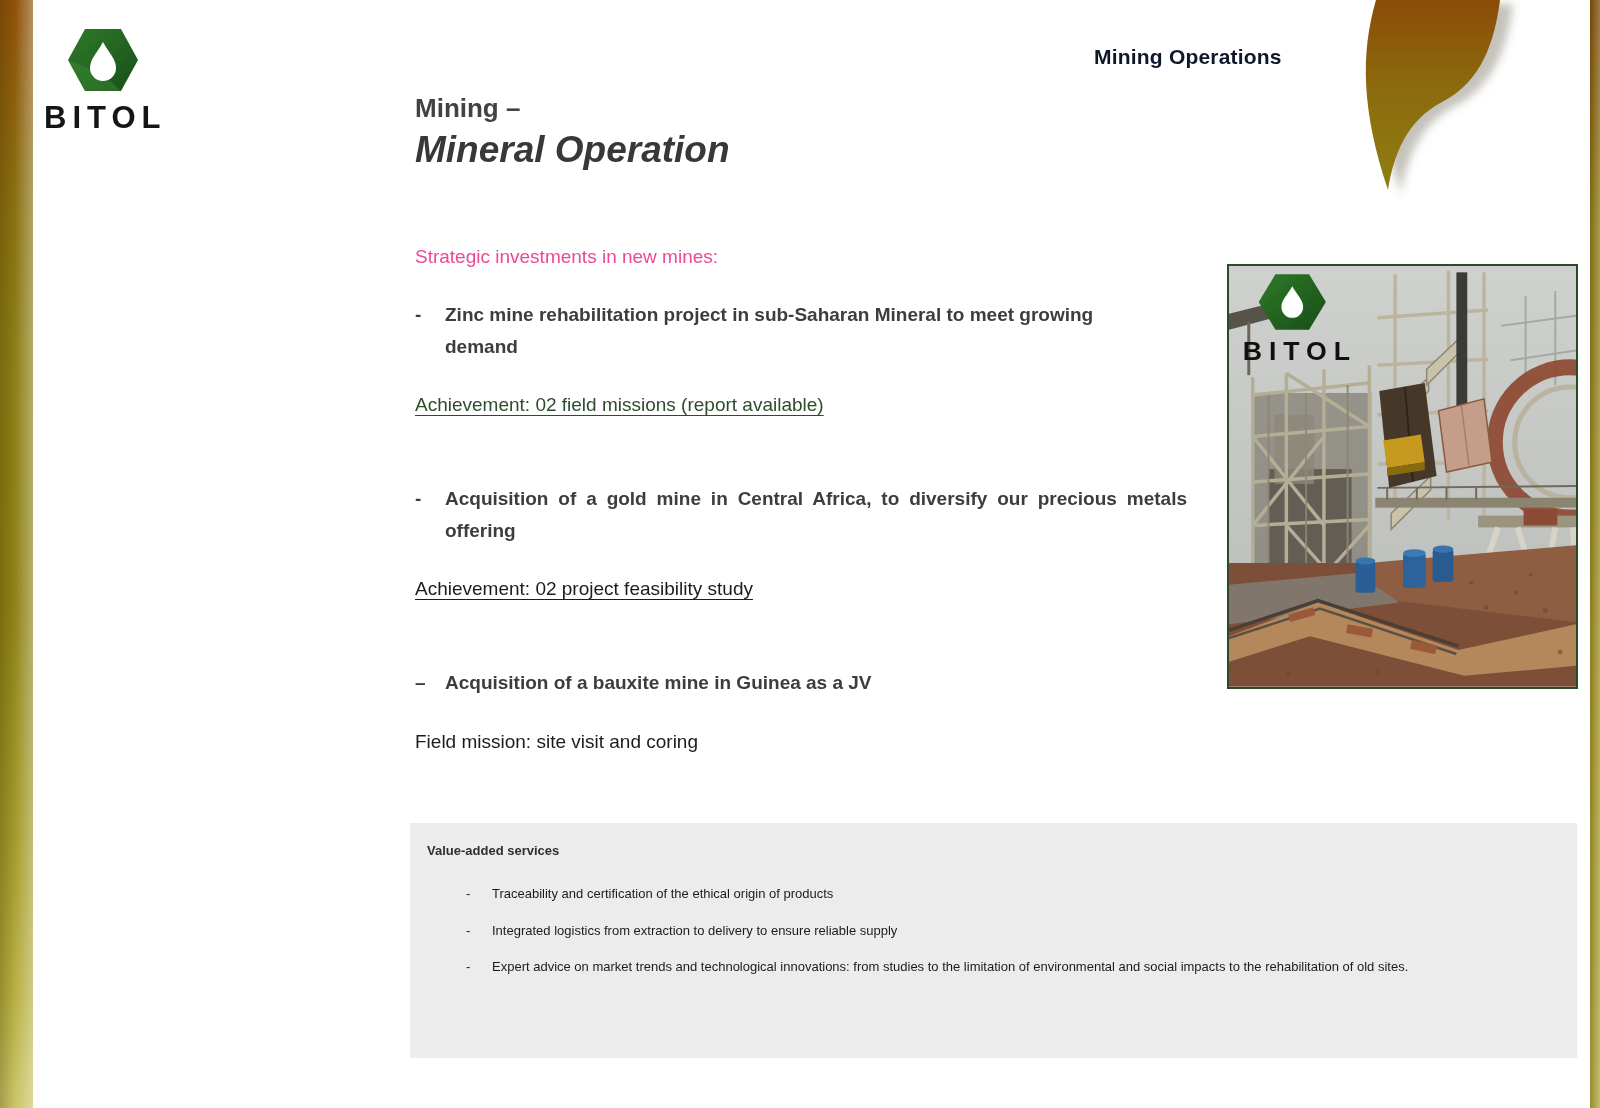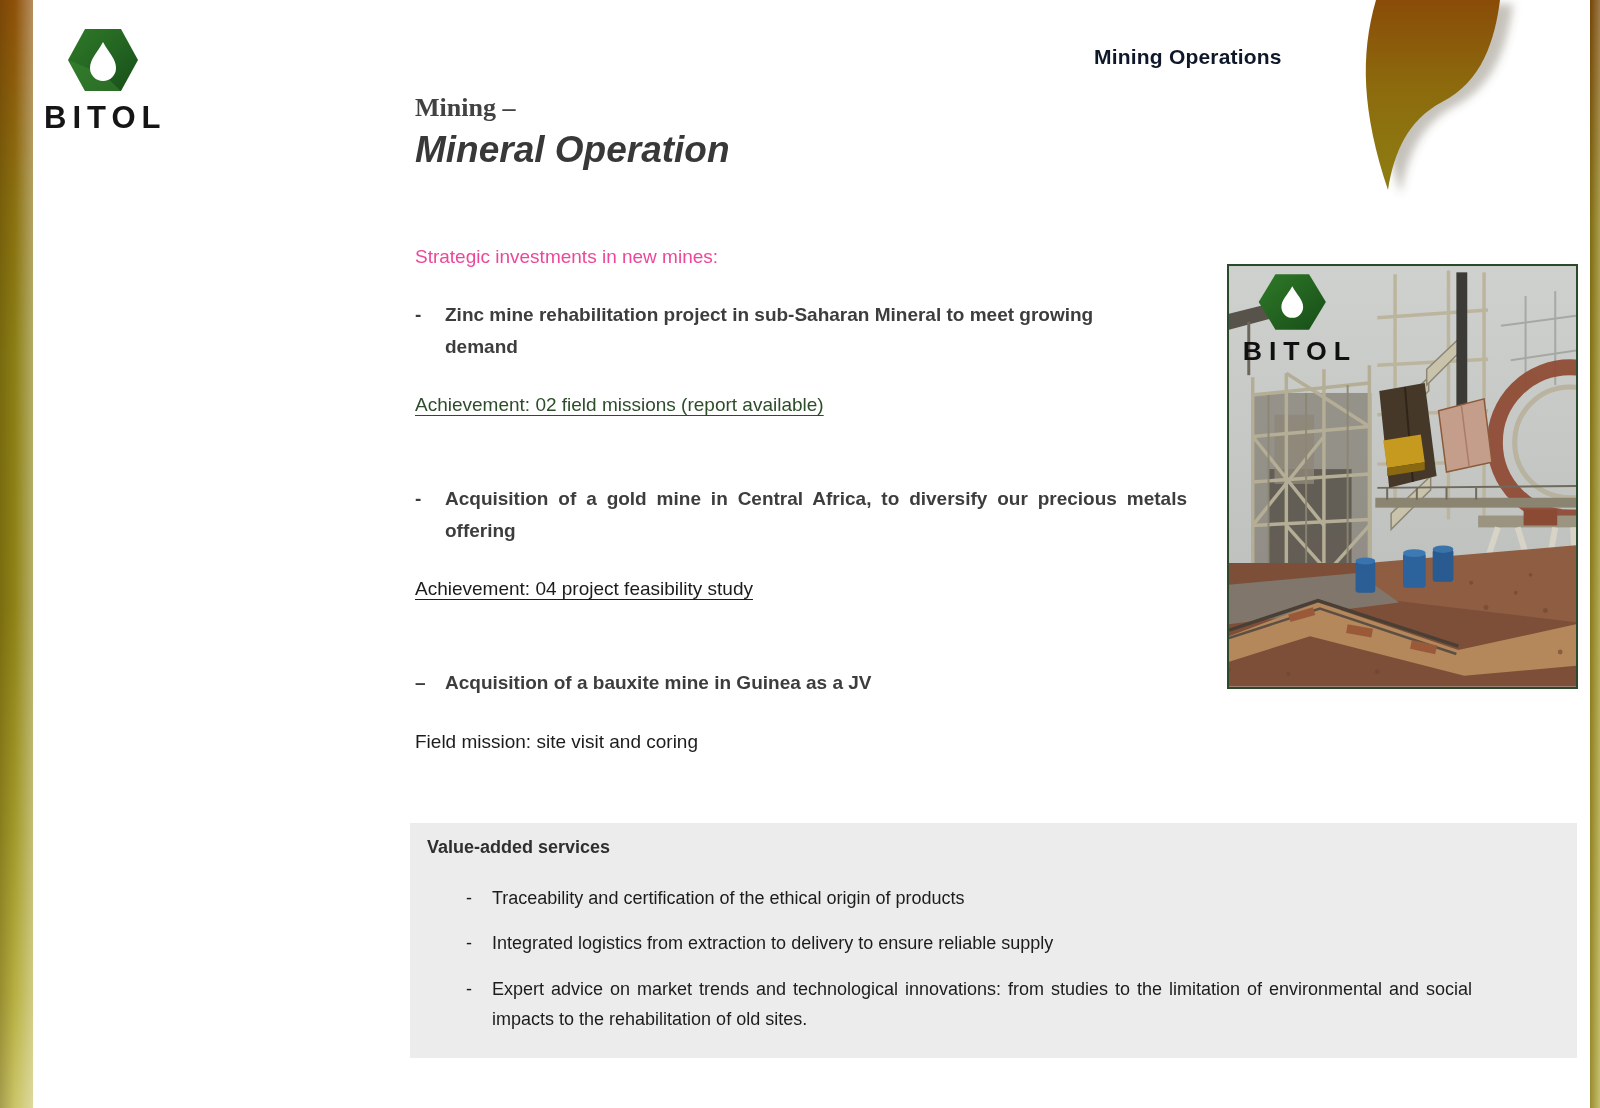--- a/index.html
+++ b/index.html
@@ -31,21 +31,21 @@
   .logo-word{
     font-size:31px;font-weight:bold;letter-spacing:6px;color:#151515;margin-top:6px;
   }
   
   .section-label{
     position:absolute;left:1094px;top:45px;width:200px;
     font-size:21px;font-weight:bold;color:#0f172a;letter-spacing:.2px;white-space:nowrap;
   }
   
   .title{position:absolute;left:415px;top:92px;color:#3c3c3c;}
-  .title-line1{font-size:26px;font-weight:bold;color:#424242;line-height:1.25;font-family:Liberation Serif, serif;}
+  .title-line1{font-size:26px;font-weight:bold;color:#424242;line-height:1.25;}
   .title-line2{font-size:37px;font-weight:bold;color:#383838;line-height:1.15;margin-top:4px;font-style:italic;}
   
   .content{position:absolute;left:415px;top:241px;width:772px;font-size:19px;line-height:1.65;}
   .intro{color:#ec4899;}
   .bullet-row{display:flex;margin-top:27px;}
   .bullet-row .dash{flex:none;width:30px;color:#3d3d3d;font-weight:bold;}
   .bullet-text{flex:1;color:#3d3d3d;font-weight:bold;}
   .bullet-text.w1{max-width:668px;}
   .bullet-text.justify{text-align:justify;}
   .achv{margin-top:27px;}
@@ -57,22 +57,22 @@
   .field-mission{margin-top:27px;color:#1c1c1c;}
   
   .photo{
     position:absolute;left:1227px;top:264px;width:351px;height:425px;
     border:2px solid #2b4a2b;box-sizing:border-box;background:#c6c8c6;
   }
   .photo svg{display:block;width:100%;height:100%;}
   
   .value-box{
     position:absolute;left:410px;top:823px;width:1167px;height:235px;
-    background:#ececec;box-sizing:border-box;padding:9px 22px 0 17px;
-    font-size:18px;line-height:1.68;
+    background:#ececec;box-sizing:border-box;padding:17px 22px 0 17px;
+    font-size:13px;line-height:1.68;
   }
   .value-title{font-weight:bold;color:#2f2f2f;}
   .vb-row{display:flex;margin-top:15px;padding-left:39px;}
   .vb-row .dash{flex:none;width:26px;color:#1c1c1c;}
   .vb-text{flex:1;color:#1c1c1c;font-weight:normal;}
   .vb-text.justify{max-width:980px;text-align:justify;}
   .vb-row.first{margin-top:21px;}
 </style>
 </head>
 <body>
@@ -126,21 +126,21 @@
     <div class="bullet-row">
       <span class="dash">-</span>
       <div class="bullet-text w1">Zinc mine rehabilitation project in sub-Saharan Mineral to meet growing demand</div>
     </div>
     <div class="achv achv-green">Achievement: 02 field missions (report available)</div>
 
     <div class="bullet-row gap-lg">
       <span class="dash">-</span>
       <div class="bullet-text justify">Acquisition of a gold mine in Central Africa, to diversify our precious metals offering</div>
     </div>
-    <div class="achv achv-black">Achievement: 04 project feasibility study</div>
+    <div class="achv achv-black">Achievement: 02 project feasibility study</div>
 
     <div class="bullet-row gap-lg">
       <span class="dash">–</span>
       <div class="bullet-text">Acquisition of a bauxite mine in Guinea as a JV</div>
     </div>
     <div class="field-mission">Field mission: site visit and coring</div>
   </div>
 
   <div class="photo">
     <svg viewBox="0 0 351 425">

